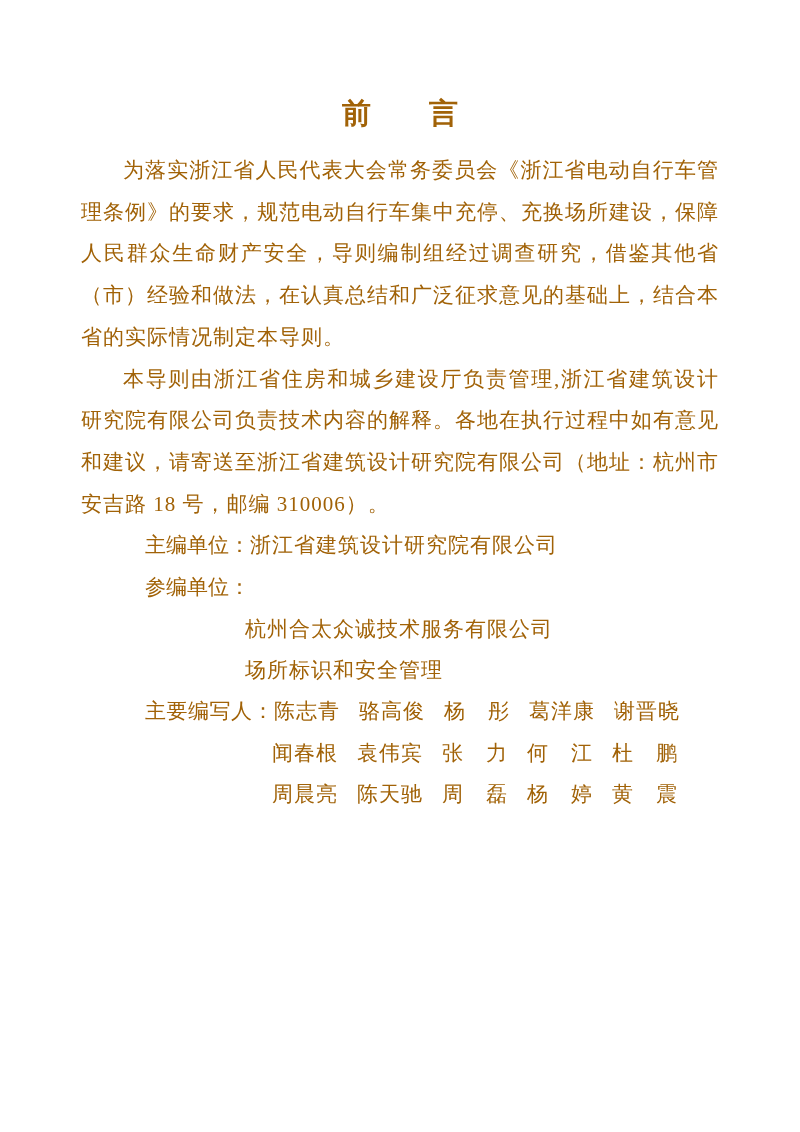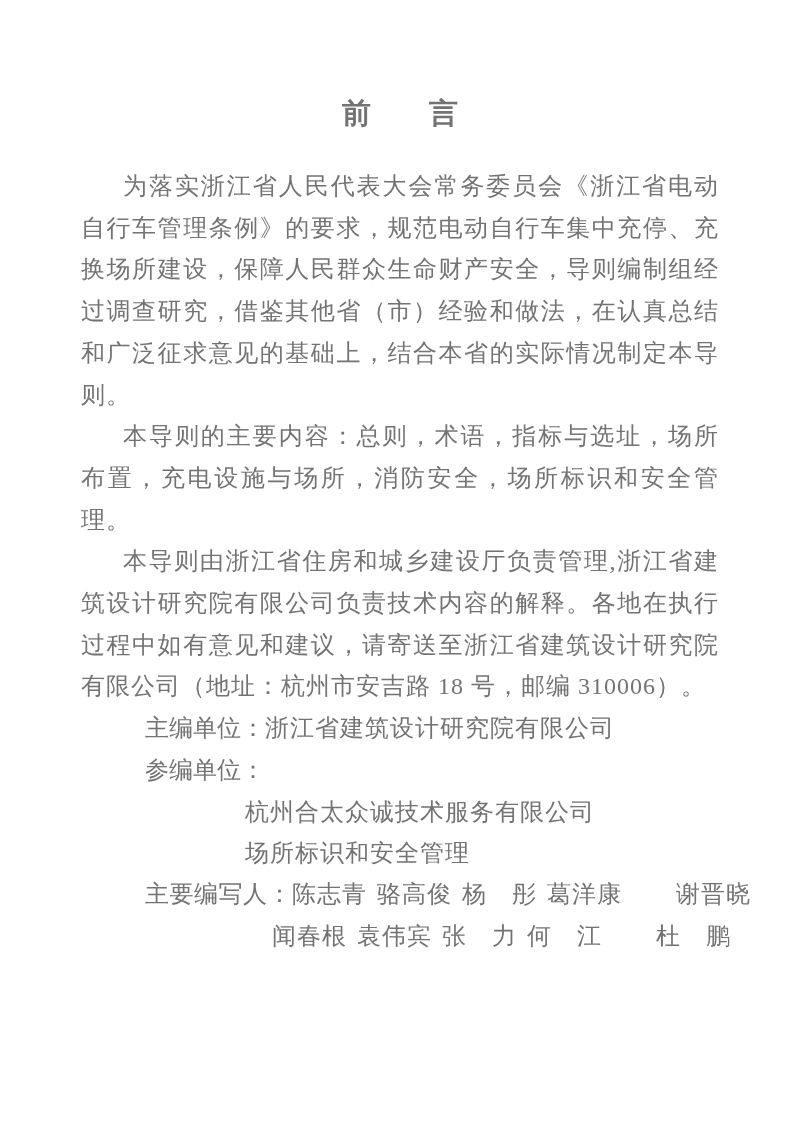--- a/index.html
+++ b/index.html
@@ -3,41 +3,41 @@
 <meta charset="utf-8">
 <style>
   * { margin: 0; padding: 0; box-sizing: border-box; }
   html, body { background: #ffffff; }
   .page {
     position: relative;
     width: 800px;
     height: 1132px;
     background: #ffffff;
     font-family: "Liberation Serif", "DejaVu Serif", serif;
-    color: #737373;
+    color: #a16207;
     overflow: hidden;
   }
   .doc-title {
     position: absolute;
     top: 95px;
     left: 0;
     right: 0;
     text-align: center;
     font-size: 29px;
     font-weight: 700;
     line-height: 37px;
     letter-spacing: 0;
     white-space: pre;
   }
   .content {
     position: absolute;
     left: 81px;
-    top: 166px;
+    top: 150px;
     width: 638px;
-    font-size: 24px;
+    font-size: 21px;
     line-height: 41.7px;
   }
   .para {
     text-align: justify;
     text-indent: 42px;
     letter-spacing: 1px;
   }
   .row {
     display: flex;
     height: 41.7px;
@@ -62,33 +62,32 @@
   .names {
     display: flex;
     flex: 1 1 auto;
   }
   .name {
     flex: 0 0 85px;
     letter-spacing: 1px;
     white-space: pre;
     font-family: Liberation Mono, monospace;
   }
-  .name:last-child { flex: 0 0 auto; margin-left: 44px; }
+  .name:last-child { flex: 0 0 auto; }
 </style>
 </head>
 <body>
 
 <div class="page">
 
   <div class="doc-title">前　　言</div>
 
   <div class="content">
 
     <p class="para">为落实浙江省人民代表大会常务委员会《浙江省电动自行车管理条例》的要求，规范电动自行车集中充停、充换场所建设，保障人民群众生命财产安全，导则编制组经过调查研究，借鉴其他省（市）经验和做法，在认真总结和广泛征求意见的基础上，结合本省的实际情况制定本导则。</p>
-    <p class="para">本导则的主要内容：总则，术语，指标与选址，场所布置，充电设施与场所，消防安全，场所标识和安全管理。</p>
     <p class="para">本导则由浙江省住房和城乡建设厅负责管理,浙江省建筑设计研究院有限公司负责技术内容的解释。各地在执行过程中如有意见和建议，请寄送至浙江省建筑设计研究院有限公司（地址：杭州市安吉路 18 号，邮编 310006）。</p>
 
     <div class="row">
       <span class="unit-label">主编单位：</span>
       <span class="unit-value">浙江省建筑设计研究院有限公司</span>
     </div>
     <div class="row">
       <span class="unit-label">参编单位：</span>
     </div>
     <div class="row">
@@ -115,19 +114,26 @@
       <span class="names">
         <span class="name">闻春根</span>
         <span class="name">袁伟宾</span>
         <span class="name">张　力</span>
         <span class="name">何　江</span>
         <span class="name">杜　鹏</span>
       </span>
     </div>
     <div class="row">
       <span class="people-label"></span>
+      <span class="names">
+        <span class="name">周晨亮</span>
+        <span class="name">陈天驰</span>
+        <span class="name">周　磊</span>
+        <span class="name">杨　婷</span>
+        <span class="name">黄　震</span>
+      </span>
     </div>
 
     <div class="row">
     </div>
 
   </div>
 </div>
 
 </body></html>

